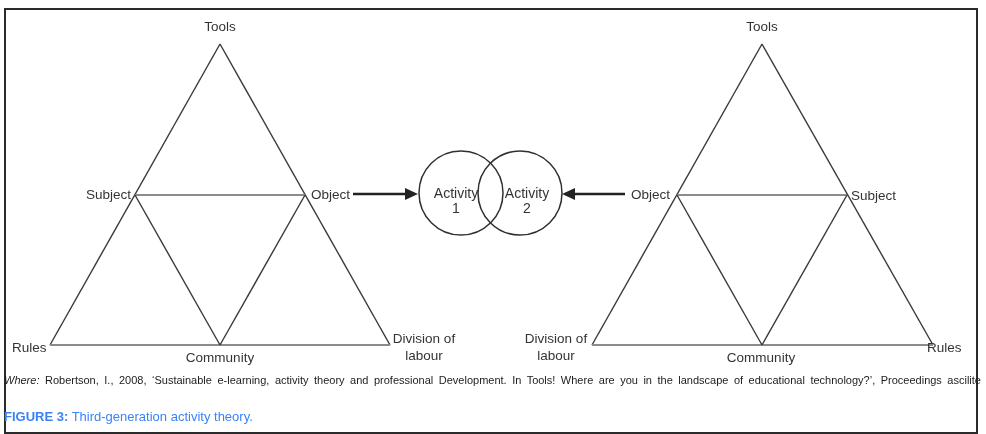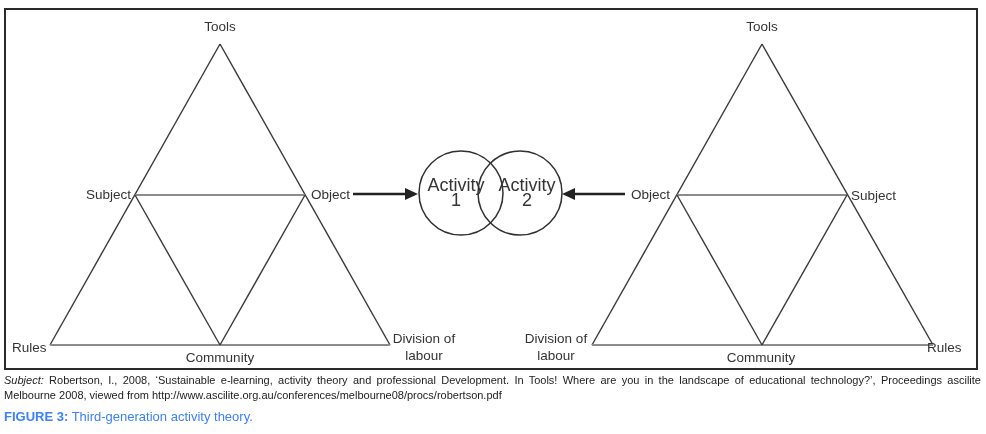--- a/index.html
+++ b/index.html
@@ -6,37 +6,37 @@
   html,body { width:986px; height:434px; }
   body {
     background:#ffffff;
     font-family:"Liberation Sans", sans-serif;
     position:relative;
     overflow:hidden;
     color:#333333;
   }
   .figure-box {
     position:absolute; left:4px; top:8px;
-    width:974px; height:362px;
+    width:974px; height:426px;
     border:2px solid #2b2b2b;
     background:#ffffff;
   }
   .diagram-svg { position:absolute; left:0; top:0; width:970px; height:358px; }
   .lbl {
     position:absolute;
     font-size:13.5px;
     line-height:16px;
     color:#343434;
     white-space:nowrap;
   }
   .anchor-center { transform:translate(-50%,-50%); text-align:center; }
   .anchor-left   { transform:translate(0,-50%); }
   .anchor-right  { transform:translate(-100%,-50%); }
   .two-line { line-height:17px; }
-  .circle-label { font-size:18px; line-height:15px; }
+  .circle-label { font-size:14px; line-height:15px;margin-top:8px; }
   .caption {
     position:absolute; left:4px; top:373px; width:977px;
     font-size:11px; line-height:14.5px; color:#1c1c1c;
   }
   .cap-line1 { text-align:justify; text-align-last:justify; }
   .fig-line {
     position:absolute; left:4px; top:409px;
     font-size:13px; color:#3b82f6;
   }
   .b { font-weight:bold; }
@@ -98,20 +98,19 @@
     <span>1</span>
   </div>
   <div class="lbl anchor-center circle-label" style="left:521px; top:183px;">
     <span>Activity</span><br>
     <span>2</span>
   </div>
 </div>
 
 <div class="caption">
   <div class="cap-line1">
-    <span class="i">Subject:</span><span> Robertson, I., 2008, ‘Sustainable e-learning, activity theory and professional Development. In Tools! Where are you in the landscape of educational technology?’, Proceedings ascilite</span>
+    <span class="i">Where:</span><span> Robertson, I., 2008, ‘Sustainable e-learning, activity theory and professional Development. In Tools! Where are you in the landscape of educational technology?’, Proceedings ascilite</span>
   </div>
-  <div class="cap-line2">Melbourne 2008, viewed from http://www.ascilite.org.au/conferences/melbourne08/procs/robertson.pdf</div>
 </div>
 
 <div class="fig-line">
   <span class="b">FIGURE 3:</span><span> Third-generation activity theory.</span>
 </div>
 
 </body></html>

